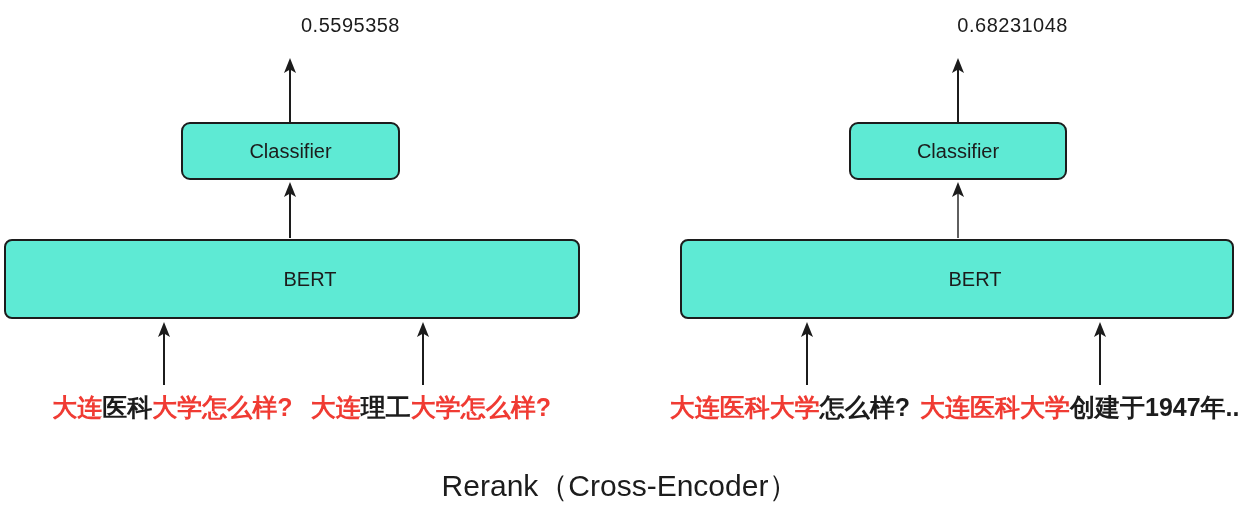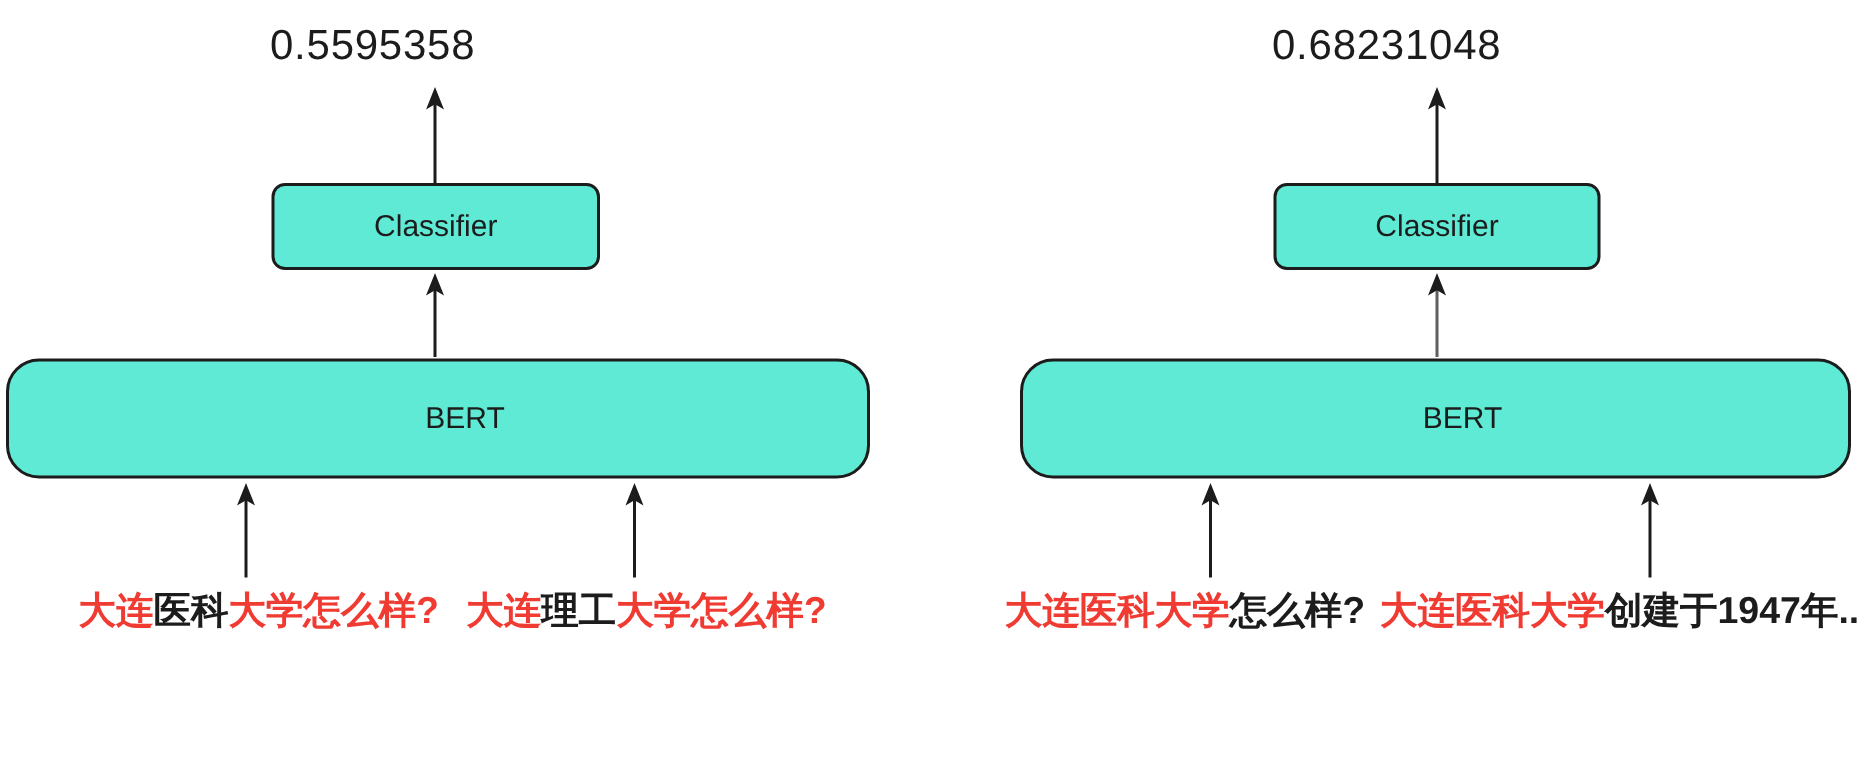--- a/index.html
+++ b/index.html
@@ -7,38 +7,38 @@
     position:relative;
     width:1240px; height:517px;
     background:#ffffff;
     overflow:hidden;
     font-family:"Liberation Sans", sans-serif;
     color:var(--ink, #1c1c1c);
   }
   .abs { position:absolute; }
 
   .score {
-    text-align:left;
-    font-size:28px;
+    text-align:right;
+    font-size:20px;
     font-weight:500;
     letter-spacing:0.5px;
     color:var(--ink);
   }
 
   .node {
     position:absolute;
     border:2px solid var(--ink);
     background:#5eead4;
     display:flex; align-items:center; justify-content:center;
     font-size:20px;
     color:var(--ink);
     box-sizing:border-box;
   }
   .classifier { border-radius:9px; }
-  .bert { border-radius:22px;padding-left:36px; }
+  .bert { border-radius:8px;padding-left:36px; }
 
   .arrow { position:absolute; color:var(--ink); }
   .arrow.gray { color:var(--arrow-gray, #5f5f5f); }
   .arrow svg { display:block; }
 
   .query {
     position:absolute;
     text-align:center;
     font-size:25px;
     font-weight:600;
@@ -159,14 +159,15 @@
 
     <div class="query" style="left:655px; top:392px; width:270px;">
       <span class="seg-red">大连医科大学</span><span class="seg-dark">怎么样?</span>
     </div>
 
     <div class="query" style="left:920px; top:392px; width:318px;">
       <span class="seg-red">大连医科大学</span><span class="seg-dark">创建于1947年...</span>
     </div>
   </div>
 
+  <div class="title">Rerank（Cross-Encoder）</div>
 
 </div>
 
 </body></html>

